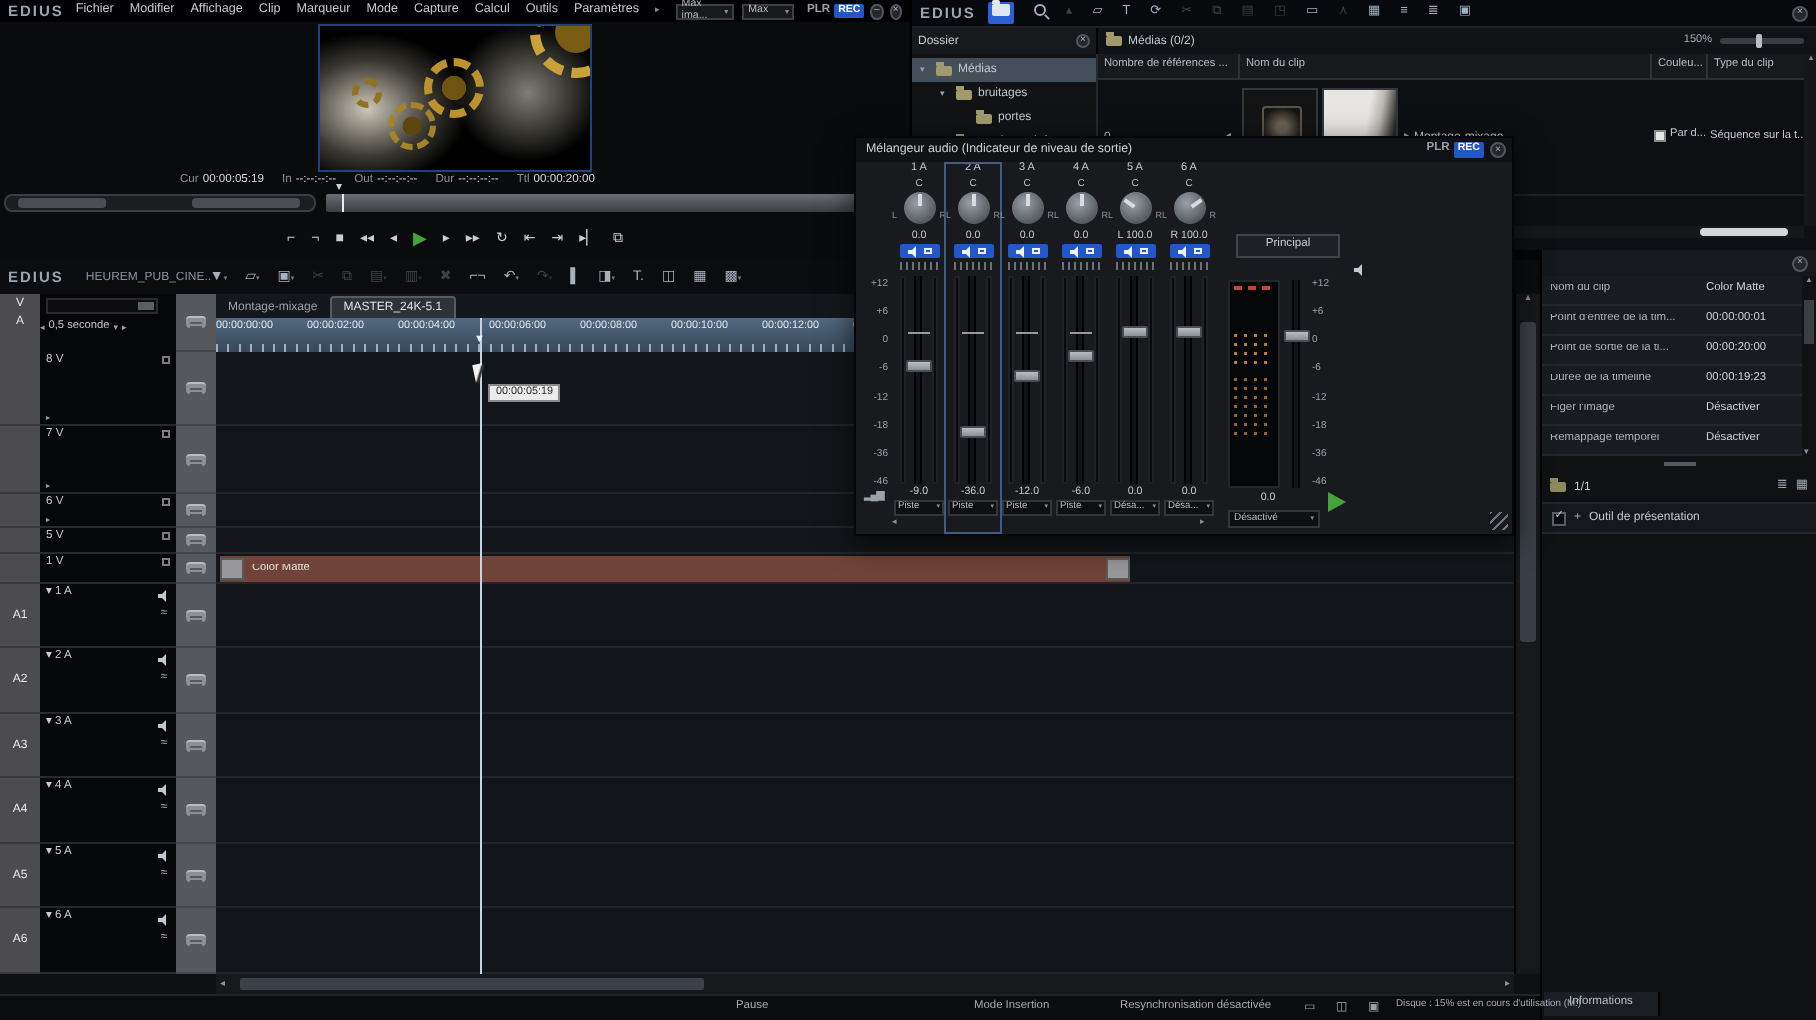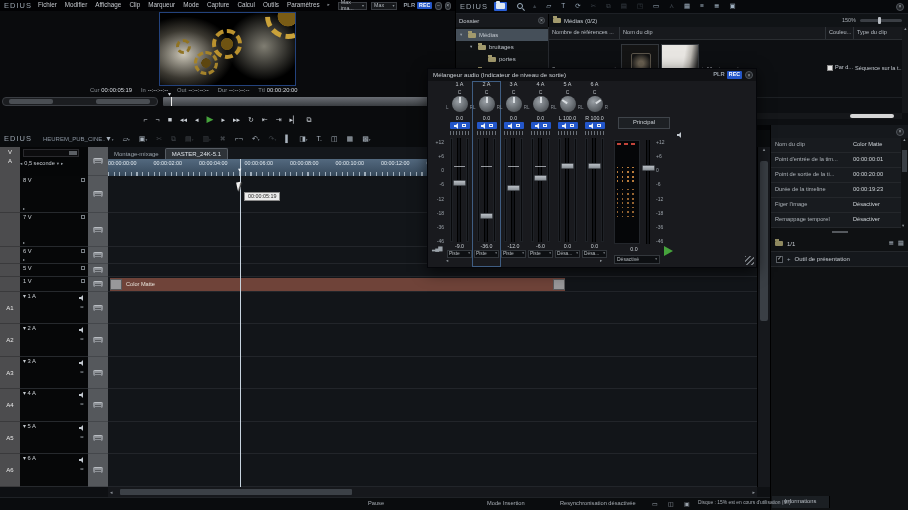--- a/index.html
+++ b/index.html
@@ -5,21 +5,21 @@
   html,body{margin:0;padding:0;background:#000;}
   *{box-sizing:border-box;font-family:"Liberation Sans",sans-serif;line-height:1;}
   #root{position:relative;width:908px;height:510px;background:#050608;overflow:hidden;color:#ccc;}
   .abs{position:absolute;}
   .flex{display:flex;align-items:center;}
   .sp{flex:1;}
   .dim{opacity:.32;}
   .circle-btn{width:8px;height:8px;border-radius:50%;background:#24272b;border:1px solid #51565c;color:#aeb4ba;font-size:5px;display:flex;align-items:center;justify-content:center;margin-left:3px;}
   
   #menubar{left:0;top:0;width:455px;height:11px;background:#020204;display:flex;align-items:center;font-size:6.3px;color:#c5c9ce;}
-  .logo{font-size:7.5px;font-weight:normal;letter-spacing:1px;color:#9aa4ae;margin:0 6px 0 4px;}
+  .logo{font-size:7.5px;font-weight:bold;letter-spacing:1px;color:#9aa4ae;margin:0 6px 0 4px;}
   .menu-item{margin-right:8px;}
   .preset-box{width:38px;height:8px;background:#16181b;border:1px solid #3a3d42;font-size:5.3px;color:#b5bac0;display:flex;align-items:center;padding:0 2px;margin-right:4px;}
   .preset-box .car{margin-left:auto;font-size:4px;color:#8a9096;}
   .plr{font-size:5.8px;font-weight:bold;color:#99a2ab;margin:0 2px;}
   .rec{font-size:5.3px;font-weight:bold;color:#fff;background:var(--rec-blue);padding:1px 2px;border-radius:1px;}
   
   #player{left:0;top:11px;width:455px;height:119px;background:#0a0b0d;}
   #preview{left:159px;top:1px;width:137px;height:74px;background:#000;border:1px solid #23427c;overflow:hidden;}
   .smoke{left:-12px;top:4px;width:85px;height:68px;background:radial-gradient(ellipse at 42% 55%,rgba(215,210,195,.95),rgba(130,124,108,.45) 45%,rgba(0,0,0,0) 72%);}
   .beam{left:60px;top:0;width:80px;height:74px;background:radial-gradient(ellipse at 55% 45%,rgba(255,250,228,.5),rgba(0,0,0,0) 60%);}

